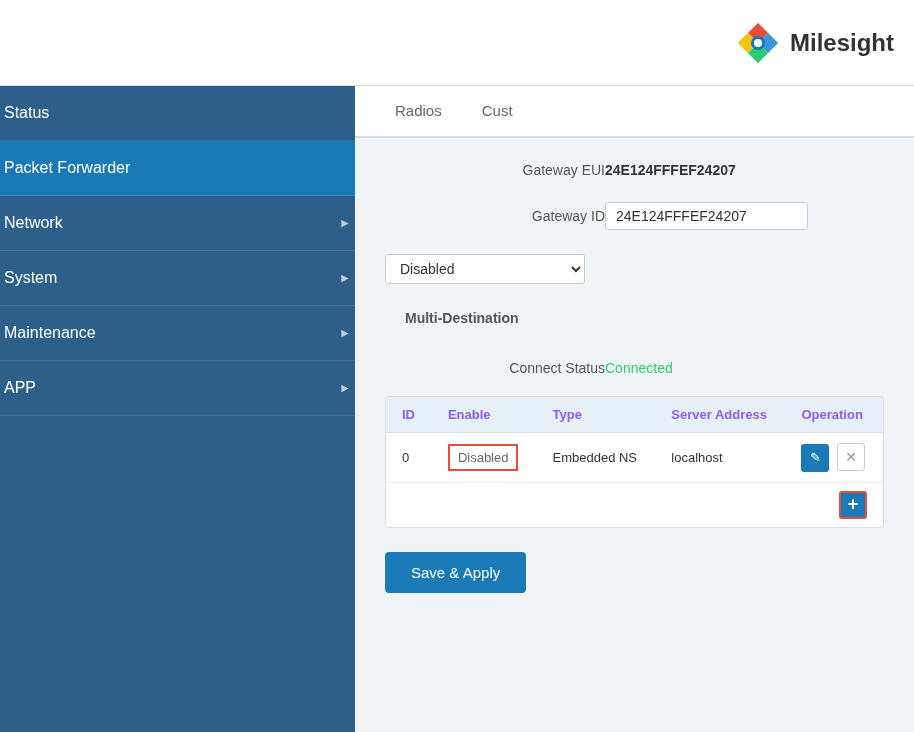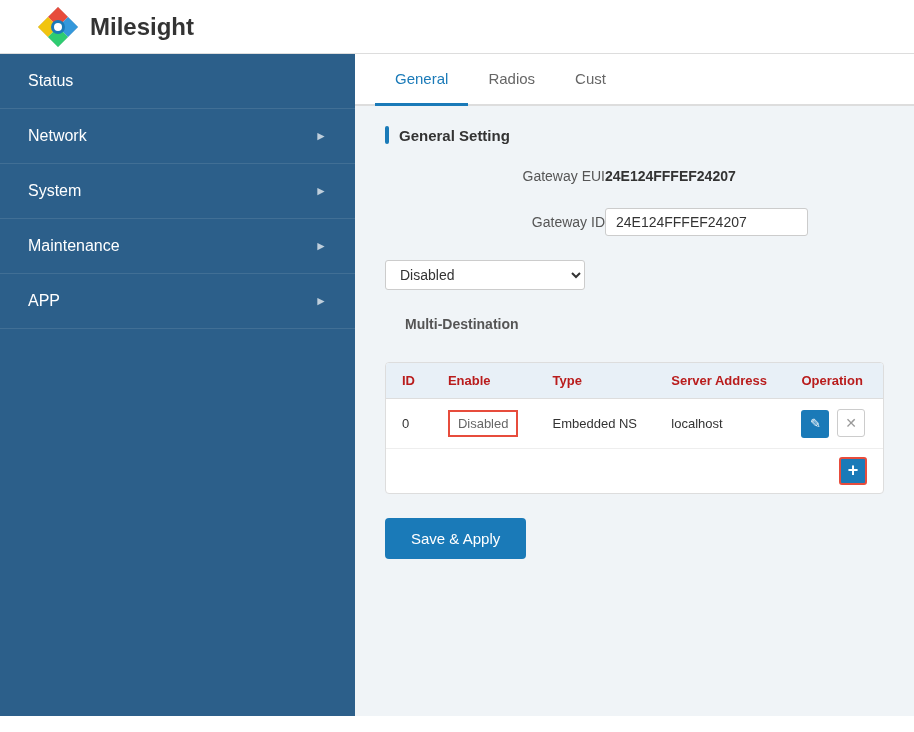--- a/index.html
+++ b/index.html
@@ -1,25 +1,26 @@
 <!DOCTYPE html>
 <html><head>
   <meta charset="utf-8">
   <style>
     * { box-sizing: border-box; margin: 0; padding: 0; }
     body { font-family: Arial, sans-serif; font-size: 14px; background: #fff; width: 914px; height: 732px; overflow: hidden; }
 
     
     .header {
-      height: 54px;
-      background: #fff;
-      display: flex;
-      align-items: center;
-      padding: 0 36px;
+      height: 86px;
+      background: #fff;
+      display: flex;
+      align-items: center;
+      padding: 0 20px;
       border-bottom: 1px solid #ddd;
+      justify-content: flex-end;
     }
     .logo-container {
       display: flex;
       align-items: center;
       gap: 10px;
     }
     .logo-icon {
       width: 44px;
       height: 44px;
     }
@@ -35,21 +36,21 @@
       height: calc(732px - 70px);
     }
 
     
     .sidebar {
       width: 355px;
       background: #2c5f8a;
       flex-shrink: 0;
     }
     .sidebar-item {
-      padding: 18px 28px;
+      padding: 18px 4px;
       color: #fff;
       font-size: 16px;
       cursor: pointer;
       border-bottom: 1px solid rgba(255,255,255,0.1);
       display: flex;
       align-items: center;
       justify-content: space-between;
     }
     .sidebar-item.active {
       background: #1a7ab8;
@@ -168,21 +169,21 @@
     }
     .table {
       width: 100%;
       border-collapse: collapse;
     }
     .table th {
       background: #e8f0f7;
       padding: 10px 16px;
       text-align: left;
       font-weight: bold;
-      color: #b91c1c;
+      color: #8b5cf6;
       font-size: 13px;
       border-bottom: 1px solid #ddd;
     }
     .table td {
       padding: 10px 16px;
       font-size: 13px;
       color: #333;
       border-bottom: 1px solid #eee;
     }
     .enable-cell {
@@ -274,20 +275,23 @@
     <span class="logo-text">Milesight</span>
   </div>
 </div>
 
 <div class="main-layout">
 
   <div class="sidebar">
     <div class="sidebar-item">
       <span>Status</span>
     </div>
+    <div class="sidebar-item active">
+      <span>Packet Forwarder</span>
+    </div>
     <div class="sidebar-item">
       <span>Network</span>
       <span class="arrow">►</span>
     </div>
     <div class="sidebar-item">
       <span>System</span>
       <span class="arrow">►</span>
     </div>
     <div class="sidebar-item">
       <span>Maintenance</span>
@@ -295,38 +299,31 @@
     </div>
     <div class="sidebar-item">
       <span>APP</span>
       <span class="arrow">►</span>
     </div>
   </div>
 
   <div class="content">
 
     <div class="tabs">
-      <div class="tab active">
-        <span>General</span>
-      </div>
       <div class="tab">
         <span>Radios</span>
       </div>
       <div class="tab">
         <span>Cust</span>
       </div>
     </div>
 
     <div class="content-body">
 
       
-      <div class="section-header">
-        <div class="section-bar"></div>
-        <span>General Setting</span>
-      </div>
 
       
       <div class="form-row">
         <span class="form-label">Gateway EUI</span>
         <span class="form-value bold">24E124FFFEF24207</span>
       </div>
 
       
       <div class="form-row">
         <span class="form-label">Gateway ID</span>
@@ -339,20 +336,24 @@
           <option>Disabled</option>
         </select>
       </div>
 
       
       <div class="form-row">
         <div class="multi-dest-label">Multi-Destination</div>
       </div>
 
       
+      <div class="form-row">
+        <span class="form-label">Connect Status</span>
+        <span class="connected-text">Connected</span>
+      </div>
 
       
       <div class="table-container">
         <table class="table">
           <thead>
             <tr>
               <th>
                 <span>ID</span>
               </th>
               <th>

